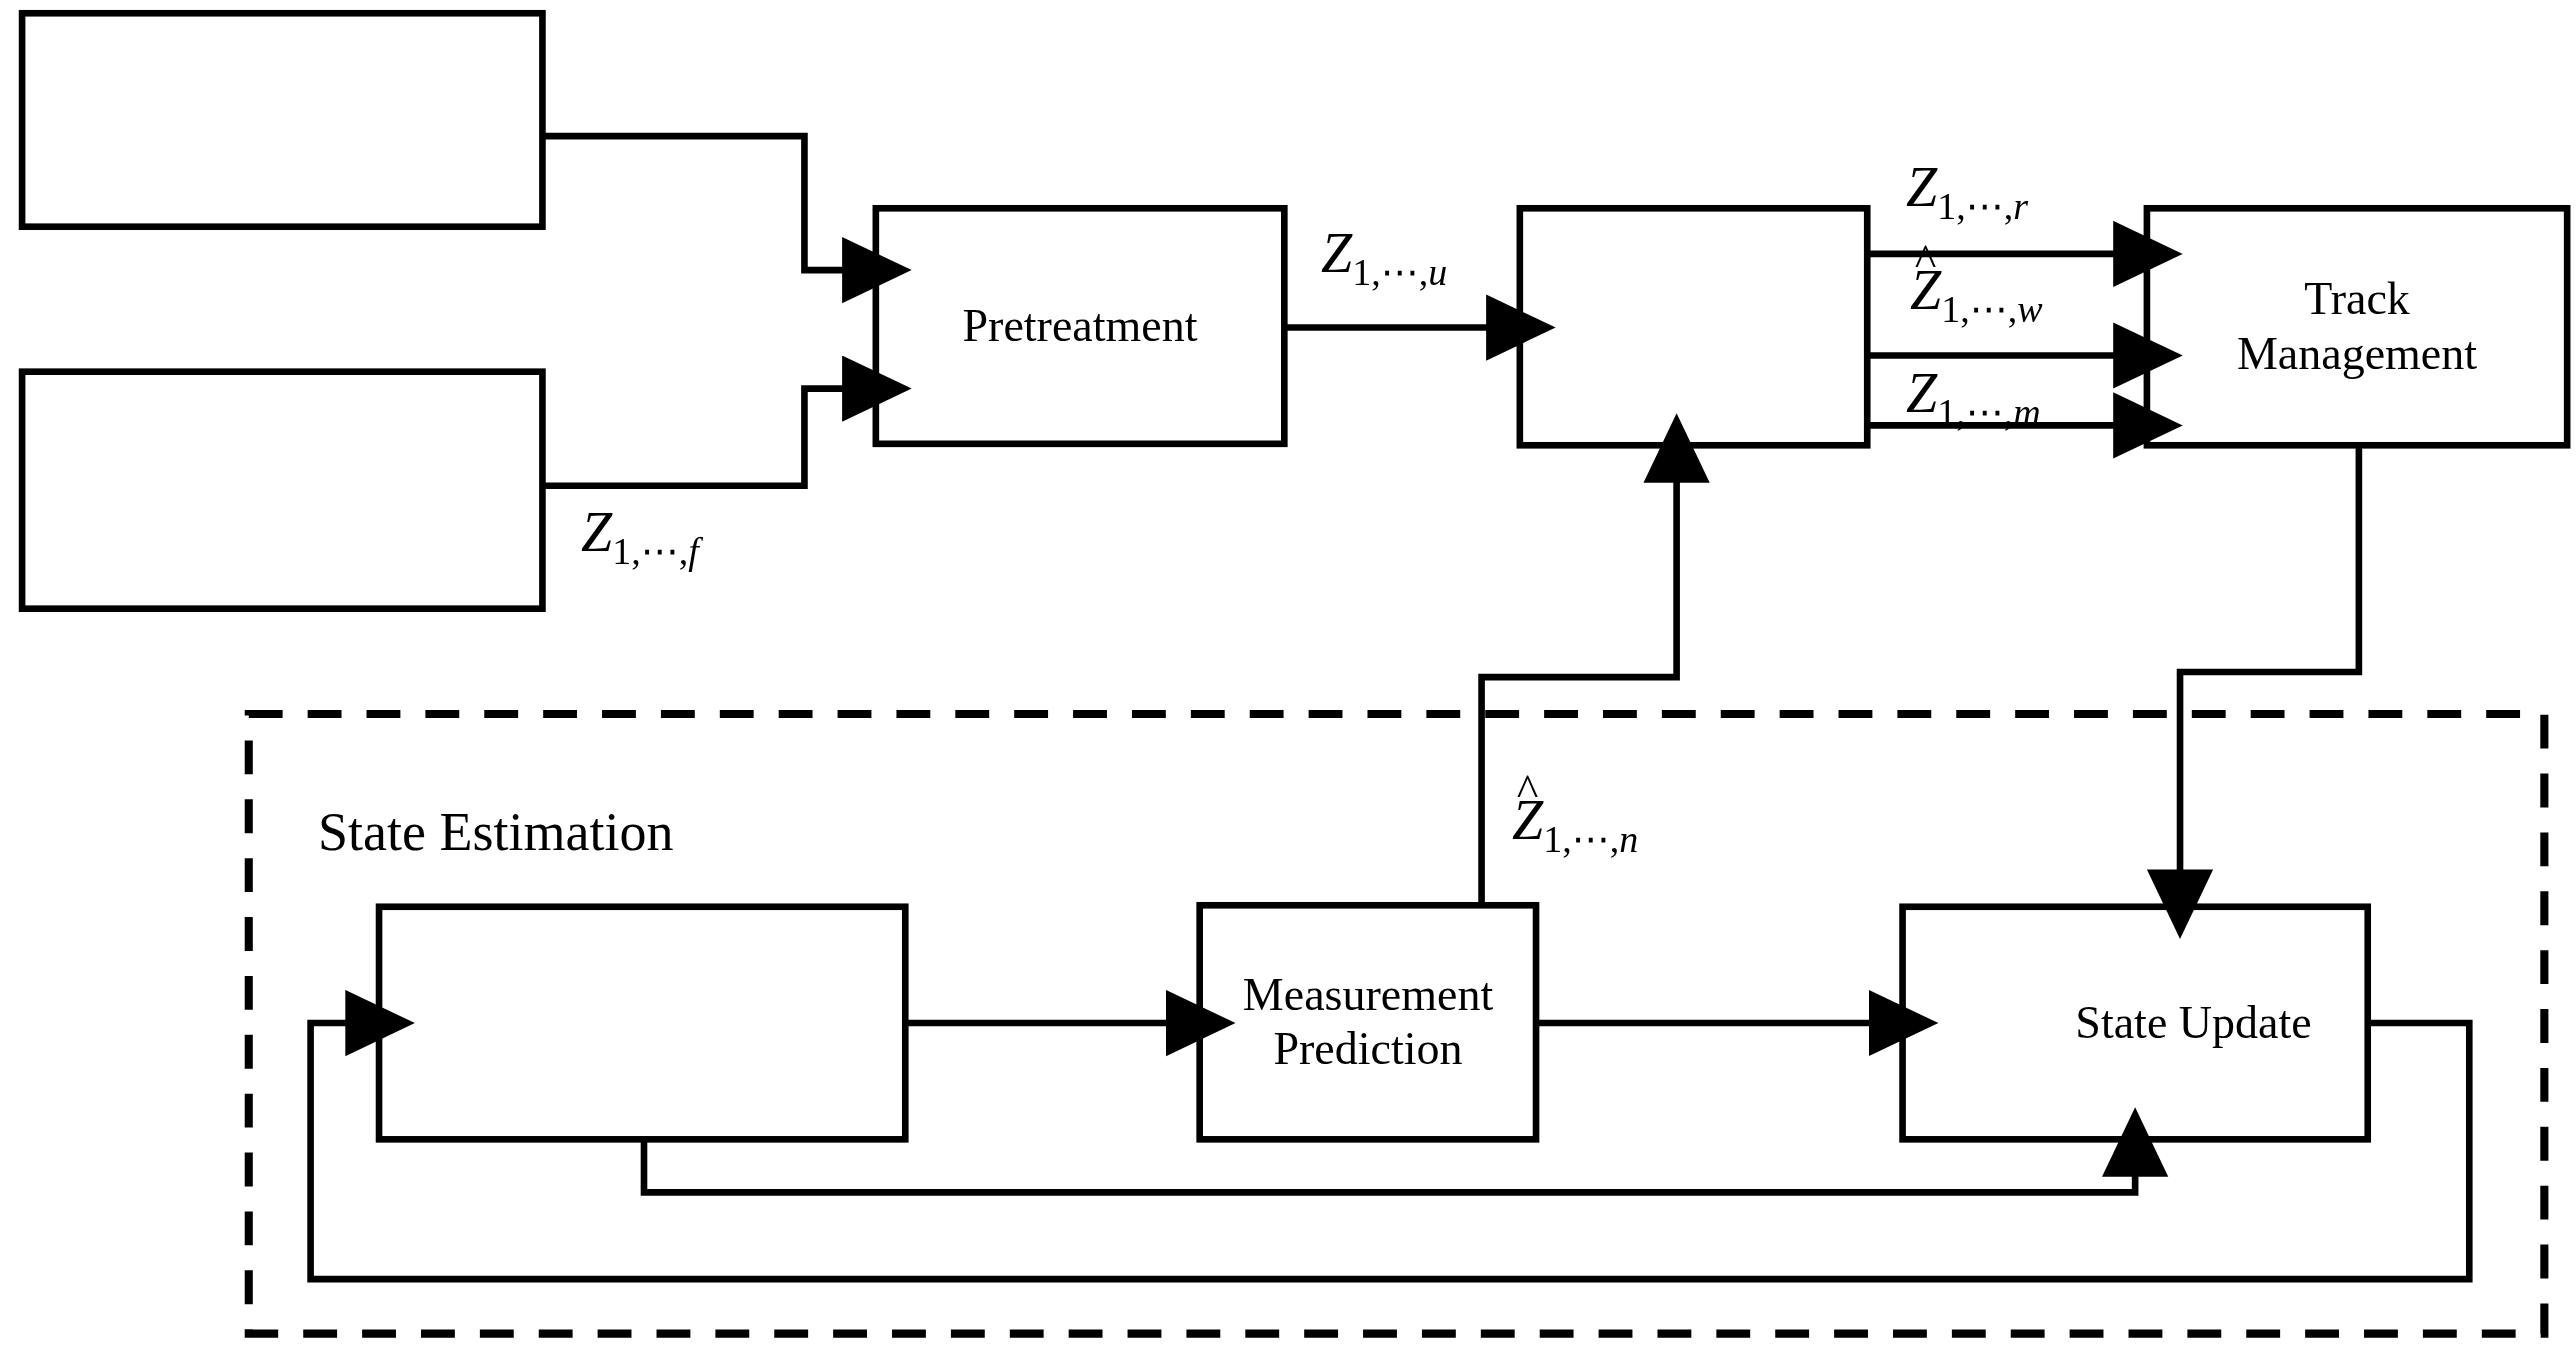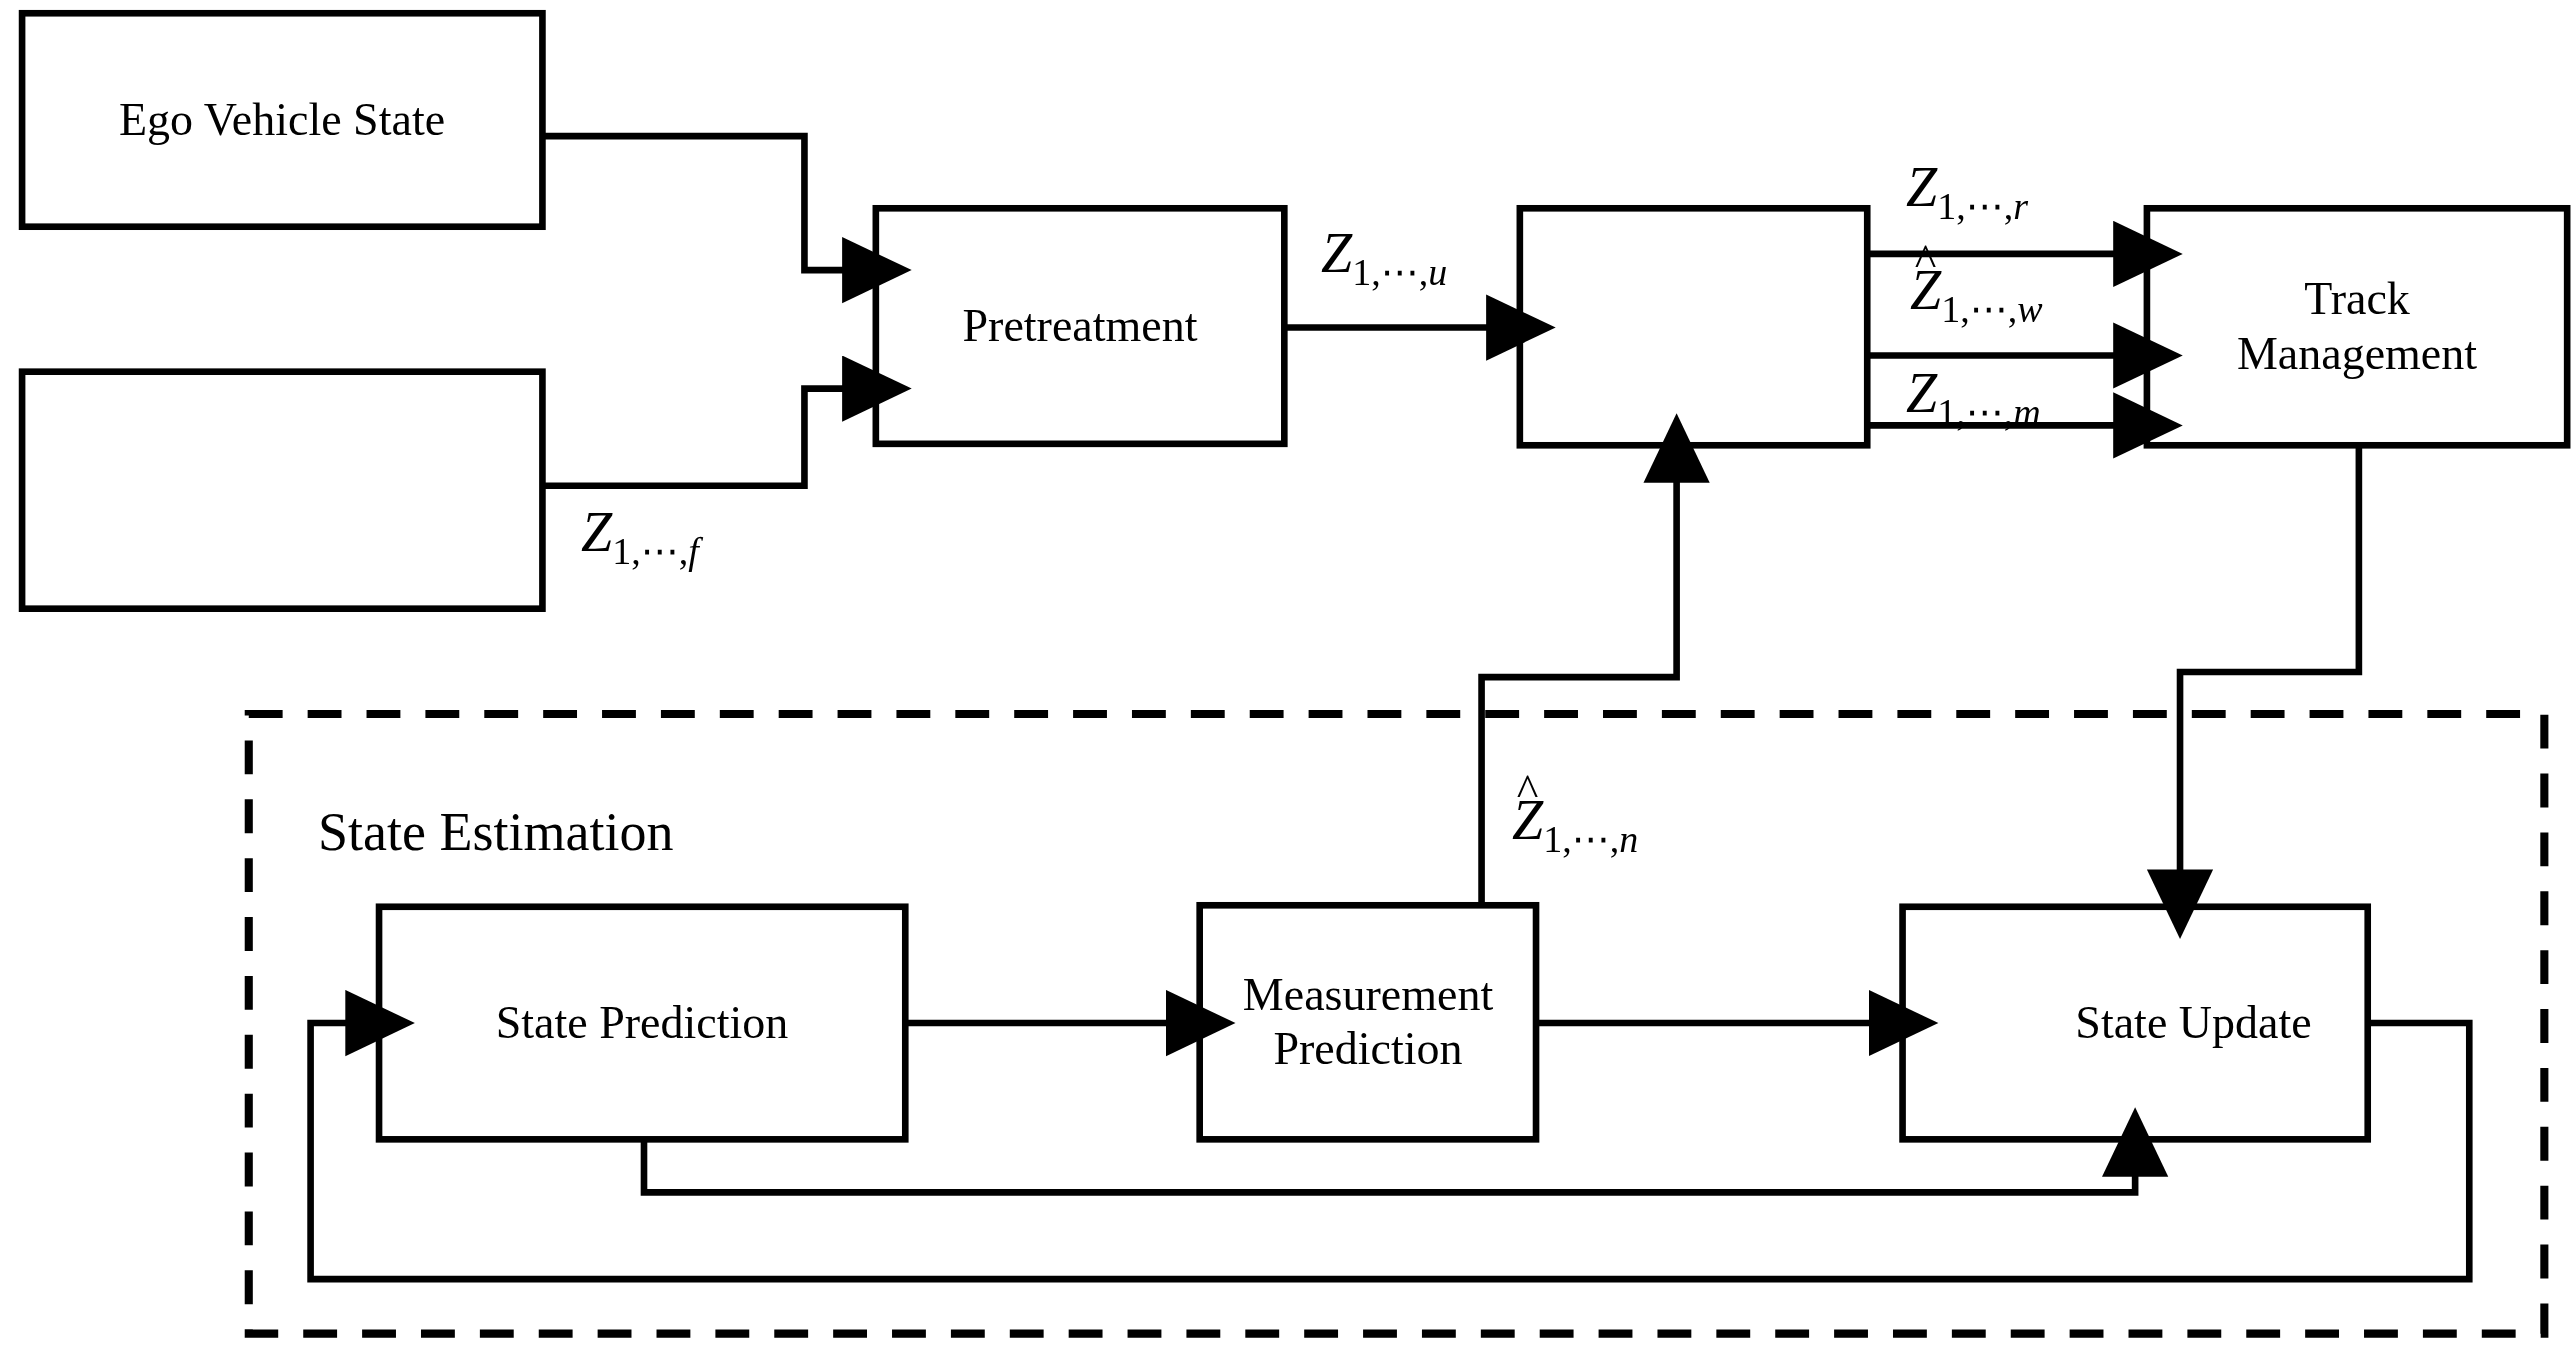--- a/index.html
+++ b/index.html
@@ -72,25 +72,23 @@
 
       <path d="M2087,1390 L2550,1390" marker-end="url(#ah)"></path>
 
       <path d="M875,1548 L875,1620 L2901,1620 L2901,1588" marker-end="url(#ah)"></path>
 
       <path d="M3217,1390 L3355,1390 L3355,1738 L422,1738 L422,1390 L480,1390" marker-end="url(#ah)"></path>
 
     </g>
   </svg>
 
-  <div class="boxlabel" style="left:22px;top:13.2px;width:520px;height:213px;">Ego Vehicle State</div>
   <div class="boxlabel" style="left:876px;top:208px;width:408px;height:236px;">Pretreatment</div>
   <div class="boxlabel" style="left:2147px;top:208px;width:420px;height:237px;">Track
 Management</div>
-  <div class="boxlabel" style="left:379px;top:907px;width:526px;height:233px;">State Prediction</div>
   <div class="boxlabel" style="left:1200px;top:905px;width:336px;height:234px;">Measurement
 Prediction</div>
   <div class="boxlabel" style="left:1961px;top:907px;width:465px;height:233px;">State Update</div>
 
   <div class="grouplabel" style="left:318px;top:801px;">State Estimation</div>
 
   <div class="edgelabel" style="left:581px;top:500px;">
     <span class="base"><span>Z</span></span><span class="sub">1,⋯,</span><span class="subi">f</span>
   </div>
 

